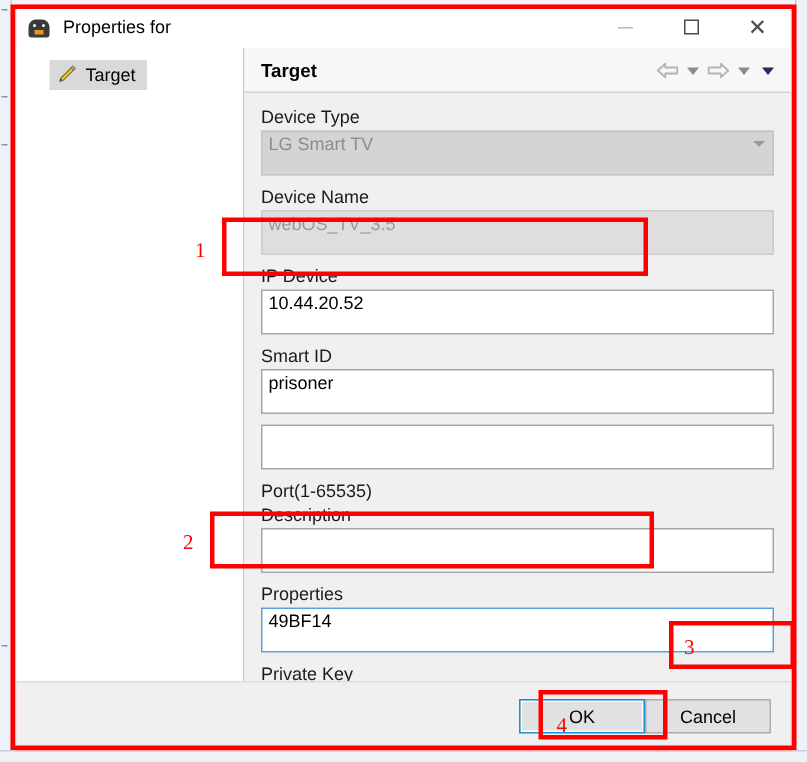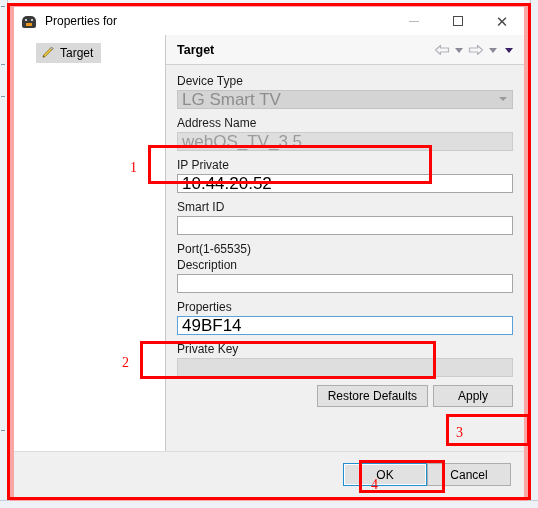--- a/index.html
+++ b/index.html
@@ -61,21 +61,21 @@
   }
 
   
   #dialog {
     position: absolute;
     left: 10px;
     top: 3px;
     width: 518px;
     height: 498px;
     background: #ffffff;
-    border: 4px solid #fca5a5;
+    border: 1px solid #fca5a5;
     box-sizing: border-box;
     display: flex;
     flex-direction: column;
   }
 
   
   #titlebar {
     height: 28px;
     min-height: 28px;
     background: #ffffff;
@@ -239,26 +239,26 @@
   }
   .field-label {
     font-size: 12px;
     color: #1b1b1b;
     margin-bottom: 2px;
     line-height: 14px;
     white-space: nowrap;
   }
   .input {
     width: 100%;
-    height: 19px;
+    height: 30px;
     box-sizing: border-box;
     border: 1px solid #a6a6a6;
     background: #ffffff;
     font-family: "Liberation Sans", sans-serif;
-    font-size: 17px;
+    font-size: 12px;
     color: #000;
     padding: 0 4px;
     line-height: 17px;
     margin-bottom: 7px;
     display: block;
     outline: none;
   }
   .input.disabled {
     background: #d4d4d4;
     border-color: #c4c4c4;
@@ -430,27 +430,28 @@
       </div>
 
       <div id="form">
 
         <div class="field-label">Device Type</div>
         <div class="combo">
           <div class="input disabled">LG Smart TV</div>
           <span class="arrow"></span>
         </div>
 
-        <div class="field-label">Address Name</div>
+        <div class="field-label">Device Name</div>
         <div class="input disabled-light">webOS_TV_3.5</div>
 
-        <div class="field-label">IP Private</div>
+        <div class="field-label">IP Device</div>
         <div class="input">10.44.20.52</div>
 
         <div class="field-label">Smart ID</div>
+        <div class="input">prisoner</div>
 
         <div class="input"></div>
 
         <div class="field-label">Port(1-65535)</div>
 
         <div class="field-label">Description</div>
         <div class="input"></div>
 
         <div class="field-label">Properties</div>
         <div class="input focused">49BF14</div>

